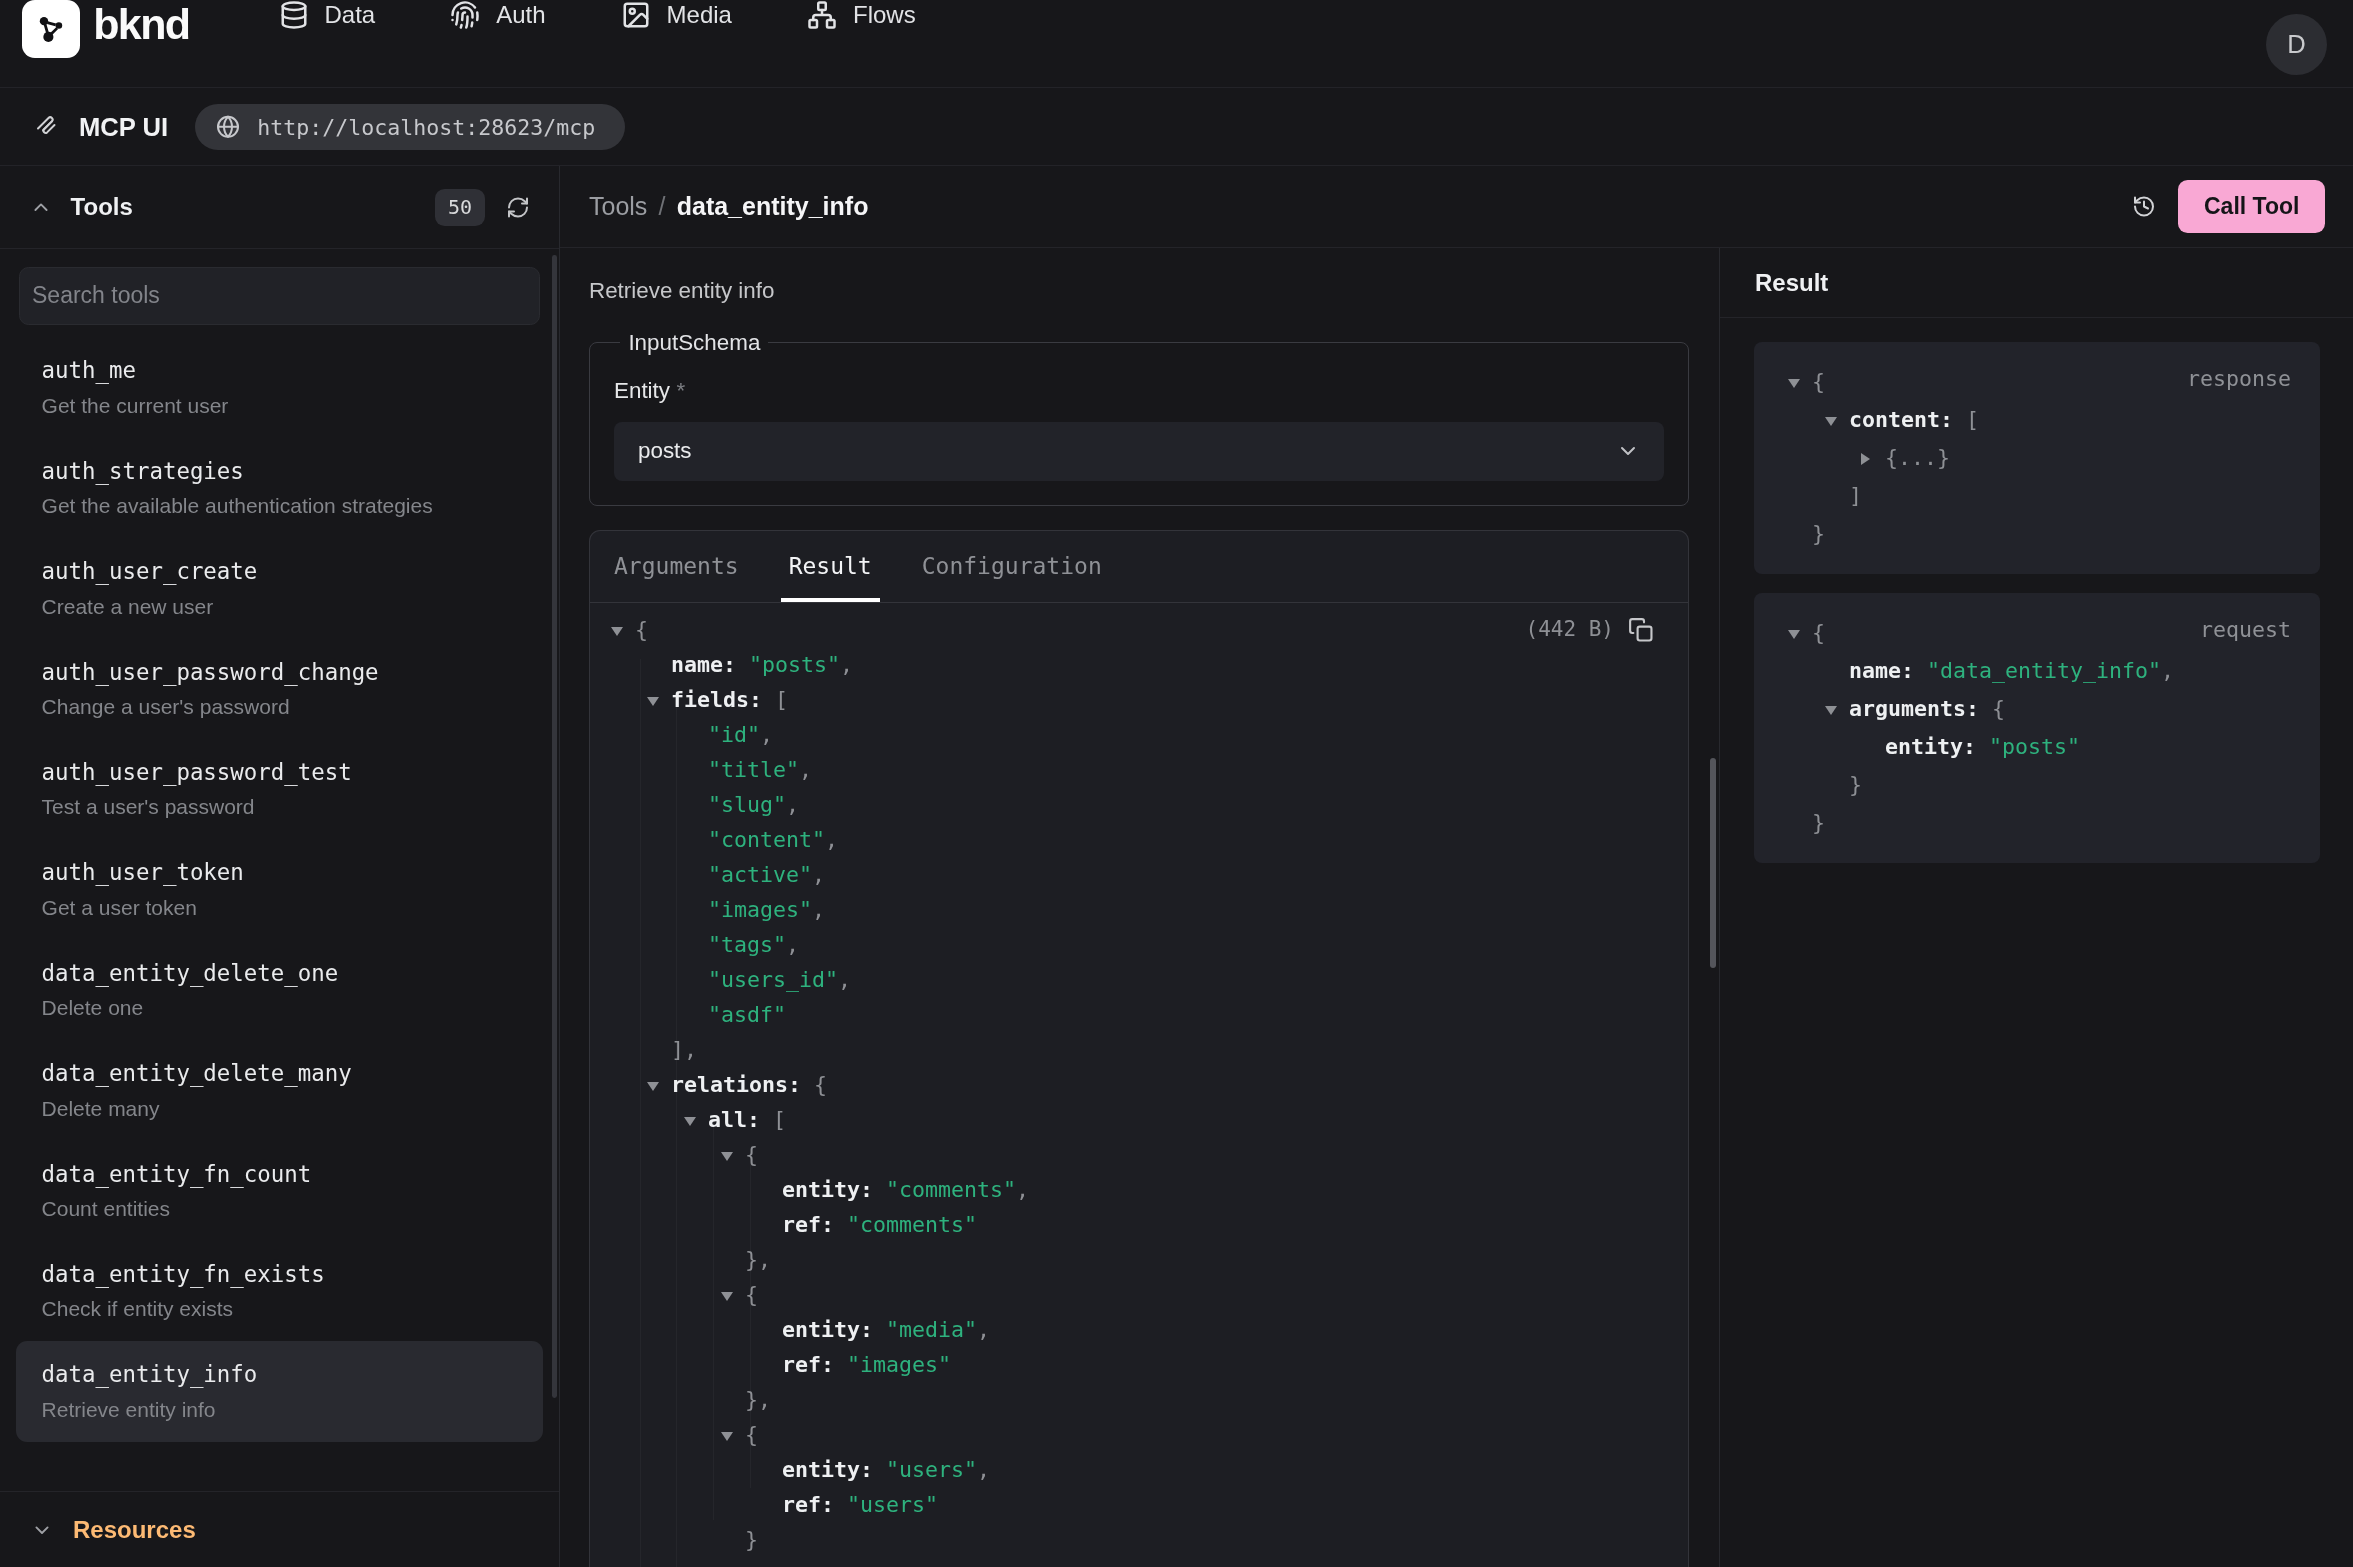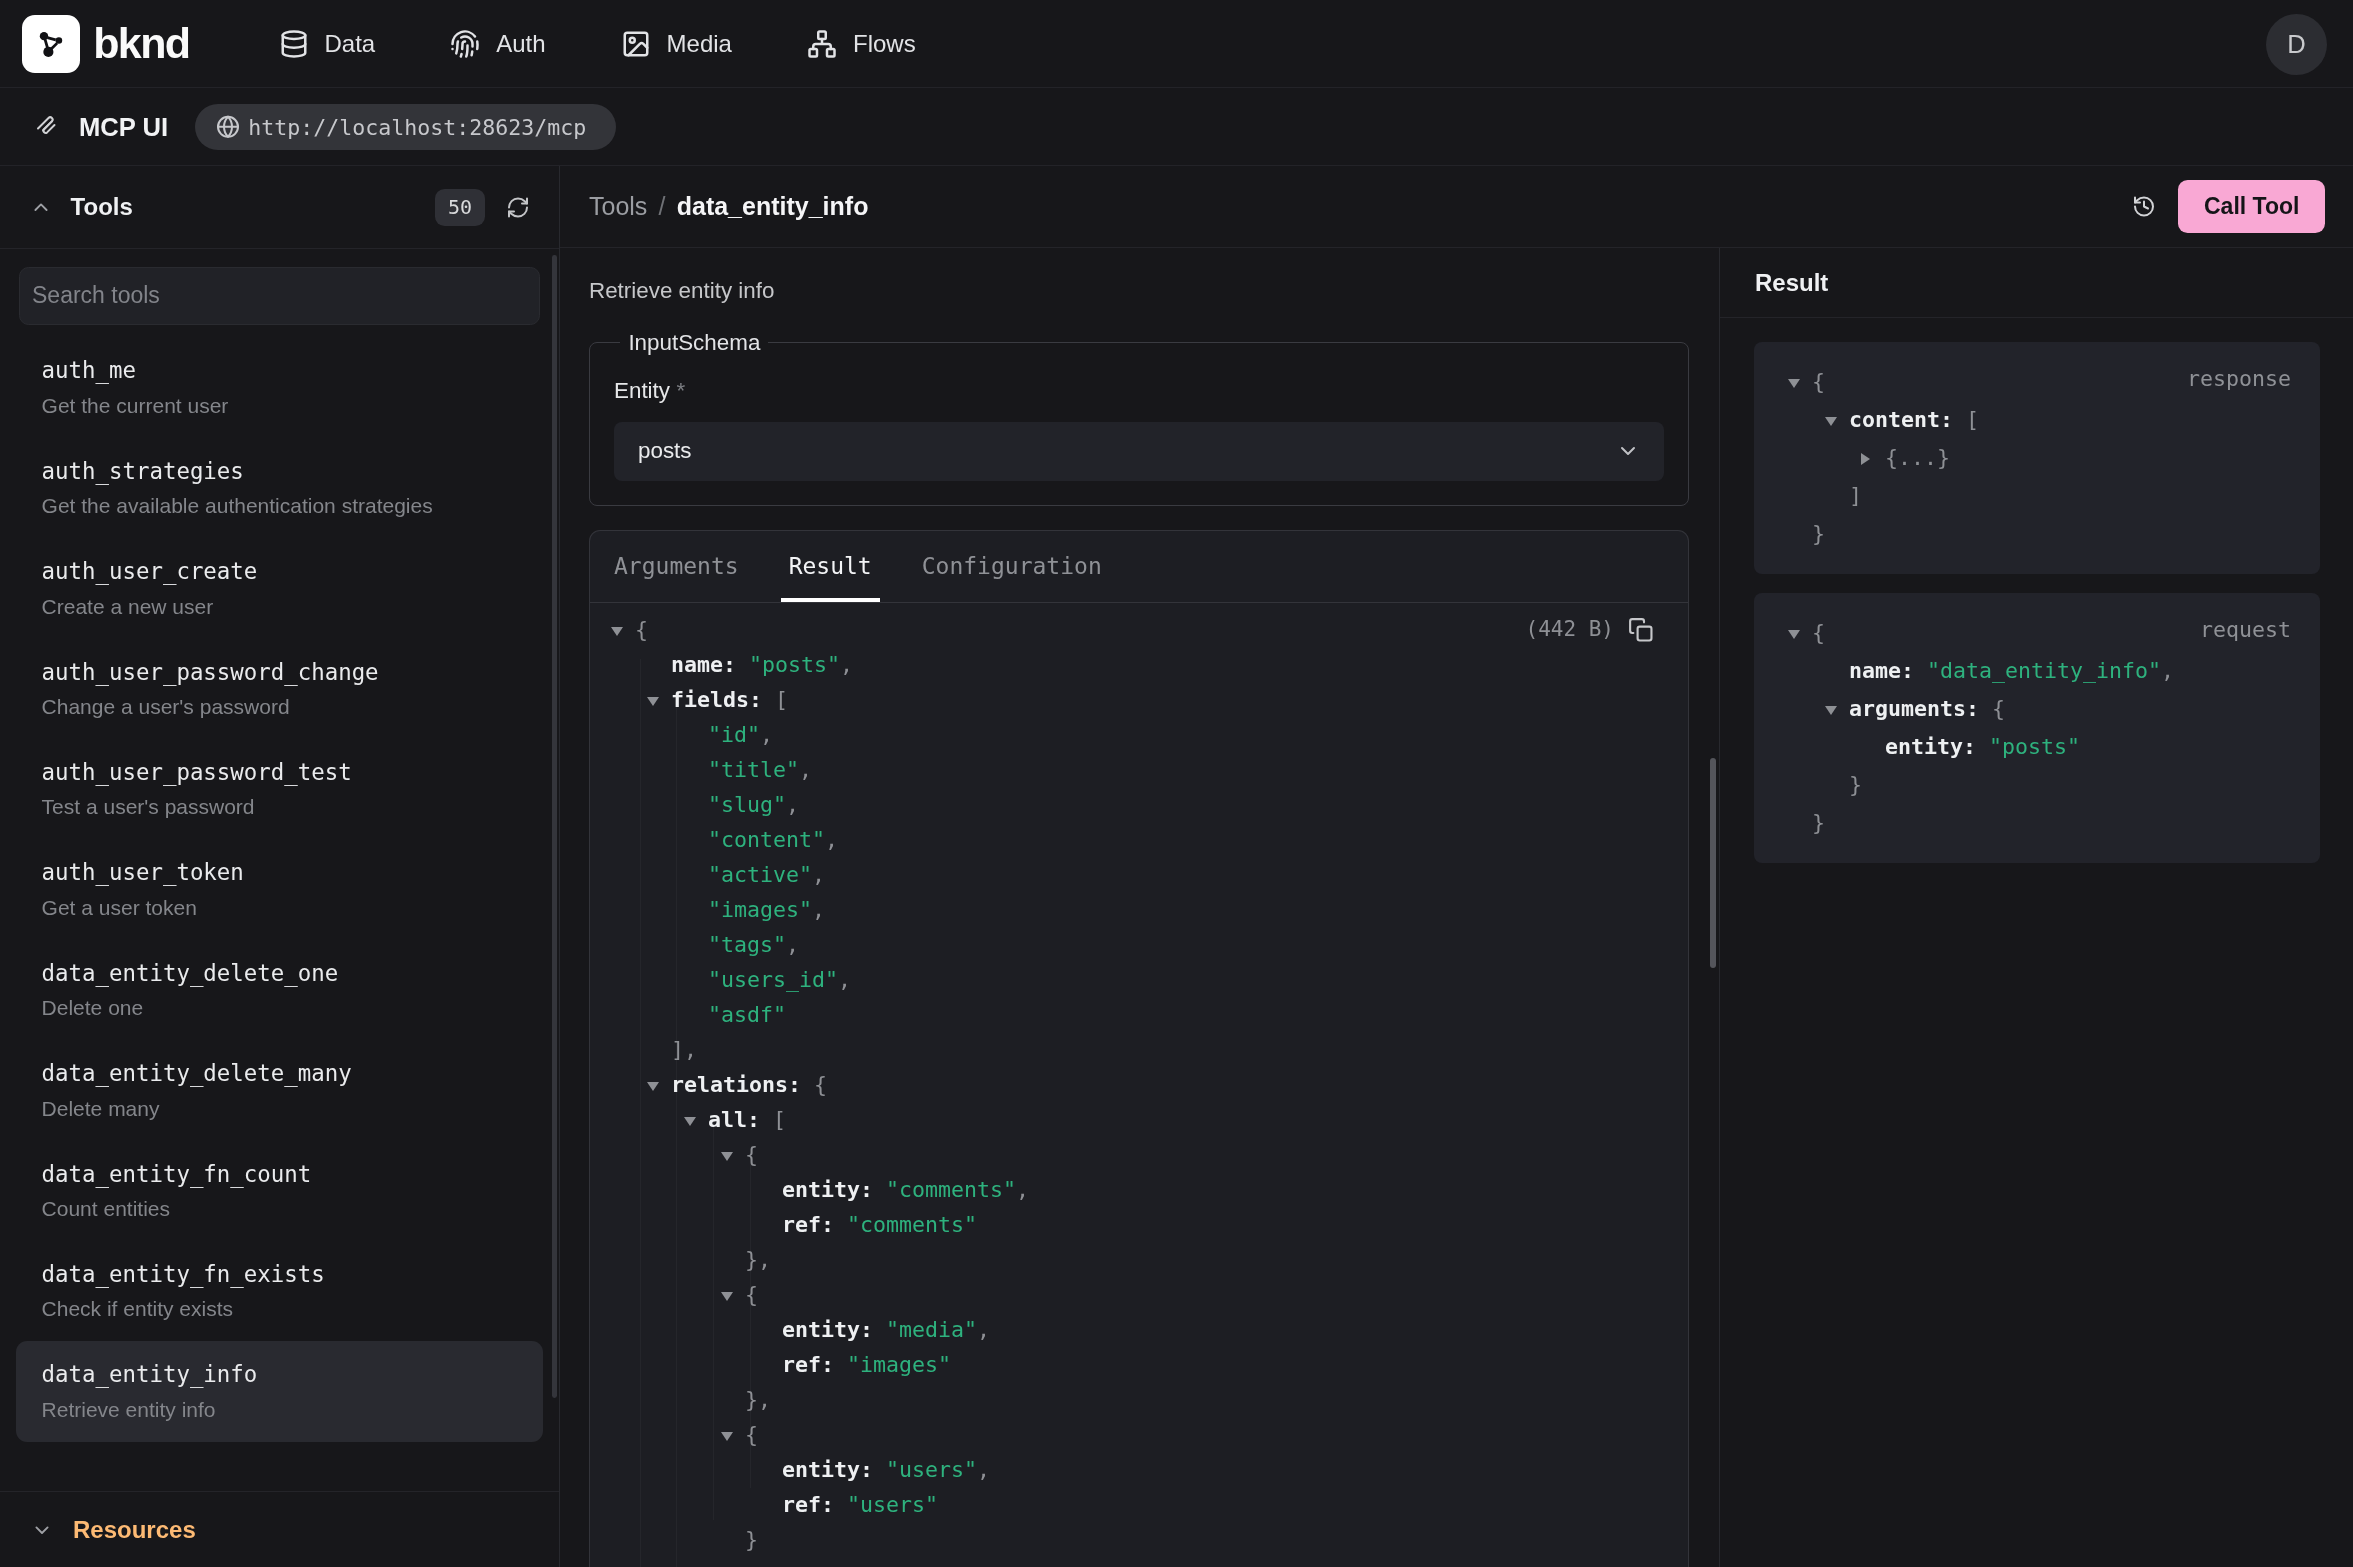--- a/index.html
+++ b/index.html
@@ -6,35 +6,35 @@
   * { margin:0; padding:0; box-sizing:border-box; }
   html,body { width:2354px; height:1568px; }
   body {
     background:#17171a; color:#e8e9eb; overflow:hidden; position:relative;
     font-family:"Liberation Sans", sans-serif;
   }
   .mono { font-family:"DejaVu Sans Mono", monospace; }
 
   
   .topnav { position:absolute; left:0; top:0; right:0; height:88px;
-    border-bottom:0.8px solid #232328; display:flex; align-items:center; padding-left:22.4px; background:#17171a; }
+    border-bottom:0.8px solid #232328; display:flex; align-items:flex-start; padding-left:22.4px; background:#17171a; }
   .logo-box { width:58px; height:58px; border-radius:12.8px; background:#ffffff; display:flex; align-items:center; justify-content:center; }
   .brand { font-size:43px; font-weight:bold; letter-spacing:-1.6px; color:#fafafa; margin-left:12.8px; }
   .nav-items { display:flex; margin-left:89px; gap:75px; align-items:center; }
   .nav-item { display:flex; align-items:center; gap:16px; color:#e2e3e6; font-size:24px; cursor:pointer; }
   .nav-item svg { width:30px; height:30px; }
   .avatar { position:absolute; right:27px; top:13.6px; width:61px; height:61px; border-radius:50%;
     background:#2c2d32; color:#c9cacd; font-size:25.6px; display:flex; align-items:center; justify-content:center; }
 
   
   .mcpbar { position:absolute; left:0; top:89px; right:0; height:77px;
     border-bottom:0.8px solid #232328; display:flex; align-items:center; padding-left:34px; background:#17171a; }
   .mcpbar .mcp-icon svg { width:29px; height:29px; }
   .mcp-title { font-size:25.6px; font-weight:bold; color:#f1f2f4; margin-left:21px; }
-  .url-pill { margin-left:27px; height:46px; border-radius:23px; background:#333439; display:flex; align-items:center; gap:8px; padding:0 30px 0 21px; }
+  .url-pill { margin-left:27px; height:46px; border-radius:23px; background:#333439; display:flex; align-items:center; gap:17px; padding:0 30px 0 21px; }
   .url-pill svg { width:25.6px; height:25.6px; color:#c7c8cc; }
   .url-text { font-size:21.6px; color:#c7c8cc; }
 
   
   .sidebar { position:absolute; left:0; top:166px; bottom:0; width:560px;
     border-right:0.8px solid #28292e; display:flex; flex-direction:column; background:#17171a; }
   .sb-header { height:83px; border-bottom:0.8px solid #242429; display:flex; align-items:center; padding:0 29px; flex:none; }
   .sb-header .chev svg { width:22.4px; height:22.4px; color:#9fa1a6; }
   .sb-title { font-size:24px; font-weight:bold; color:#f0f1f3; margin-left:17.6px; }
   .sb-spacer { flex:1; }

